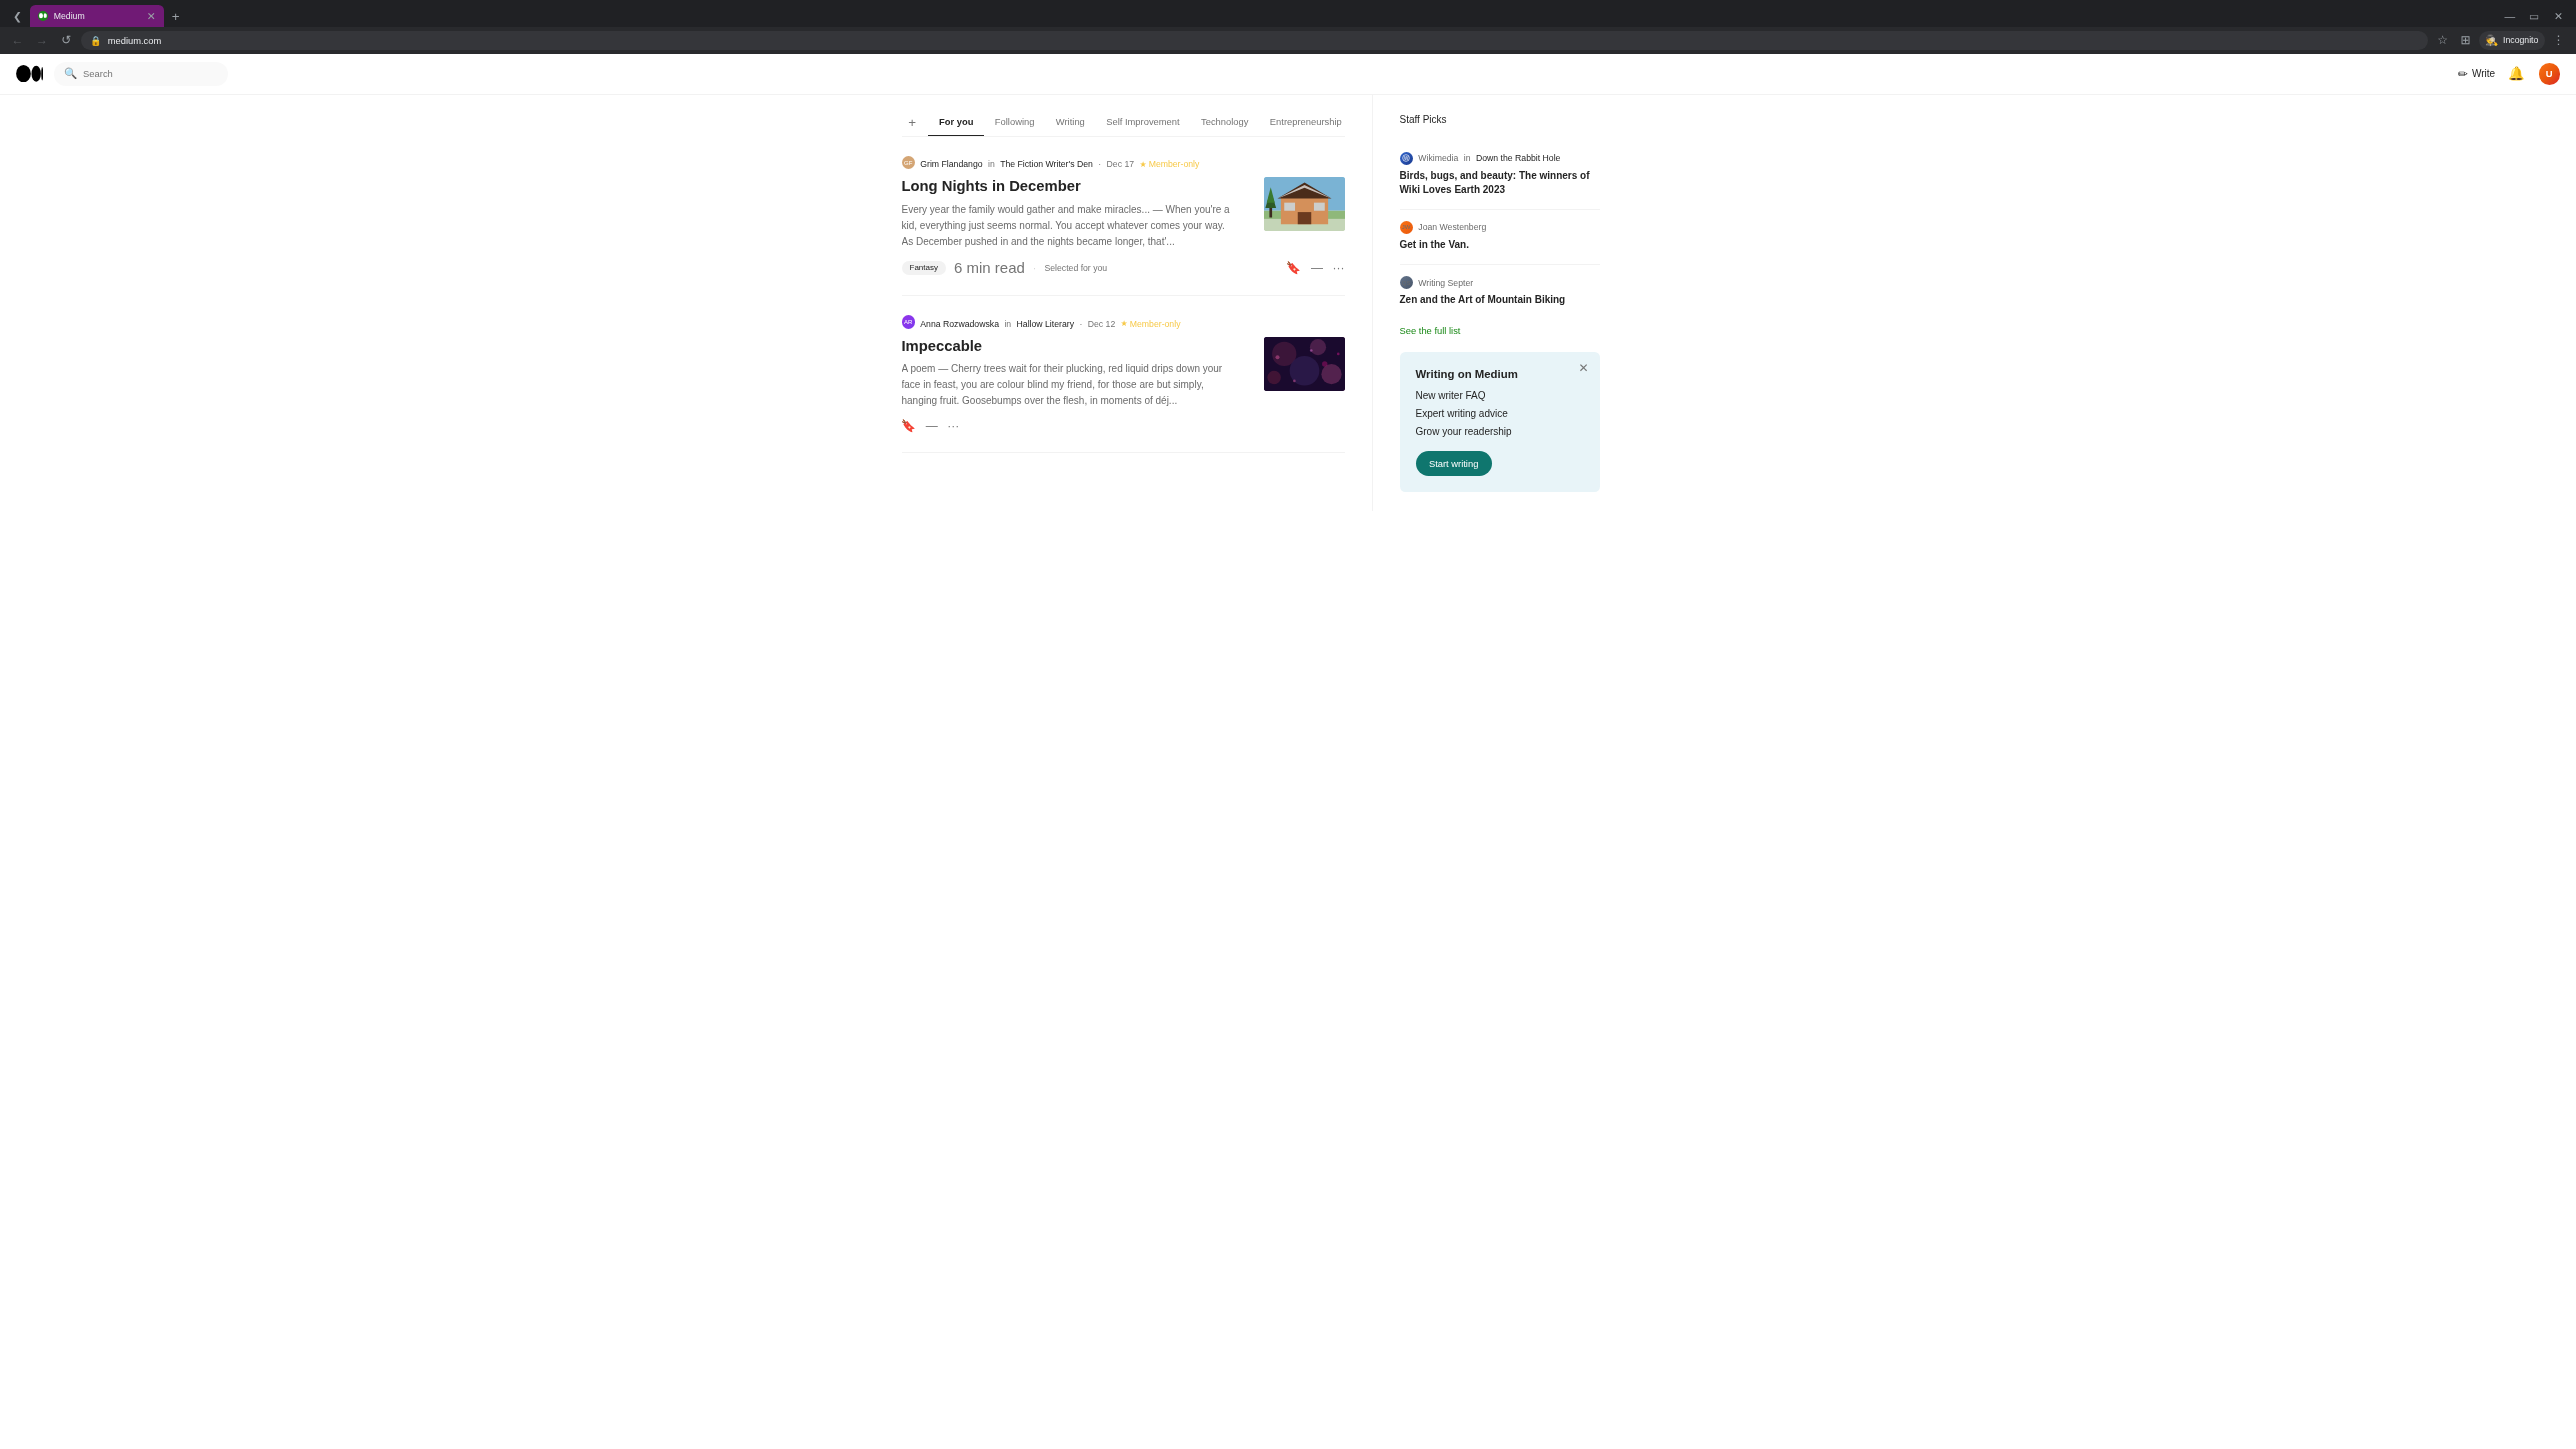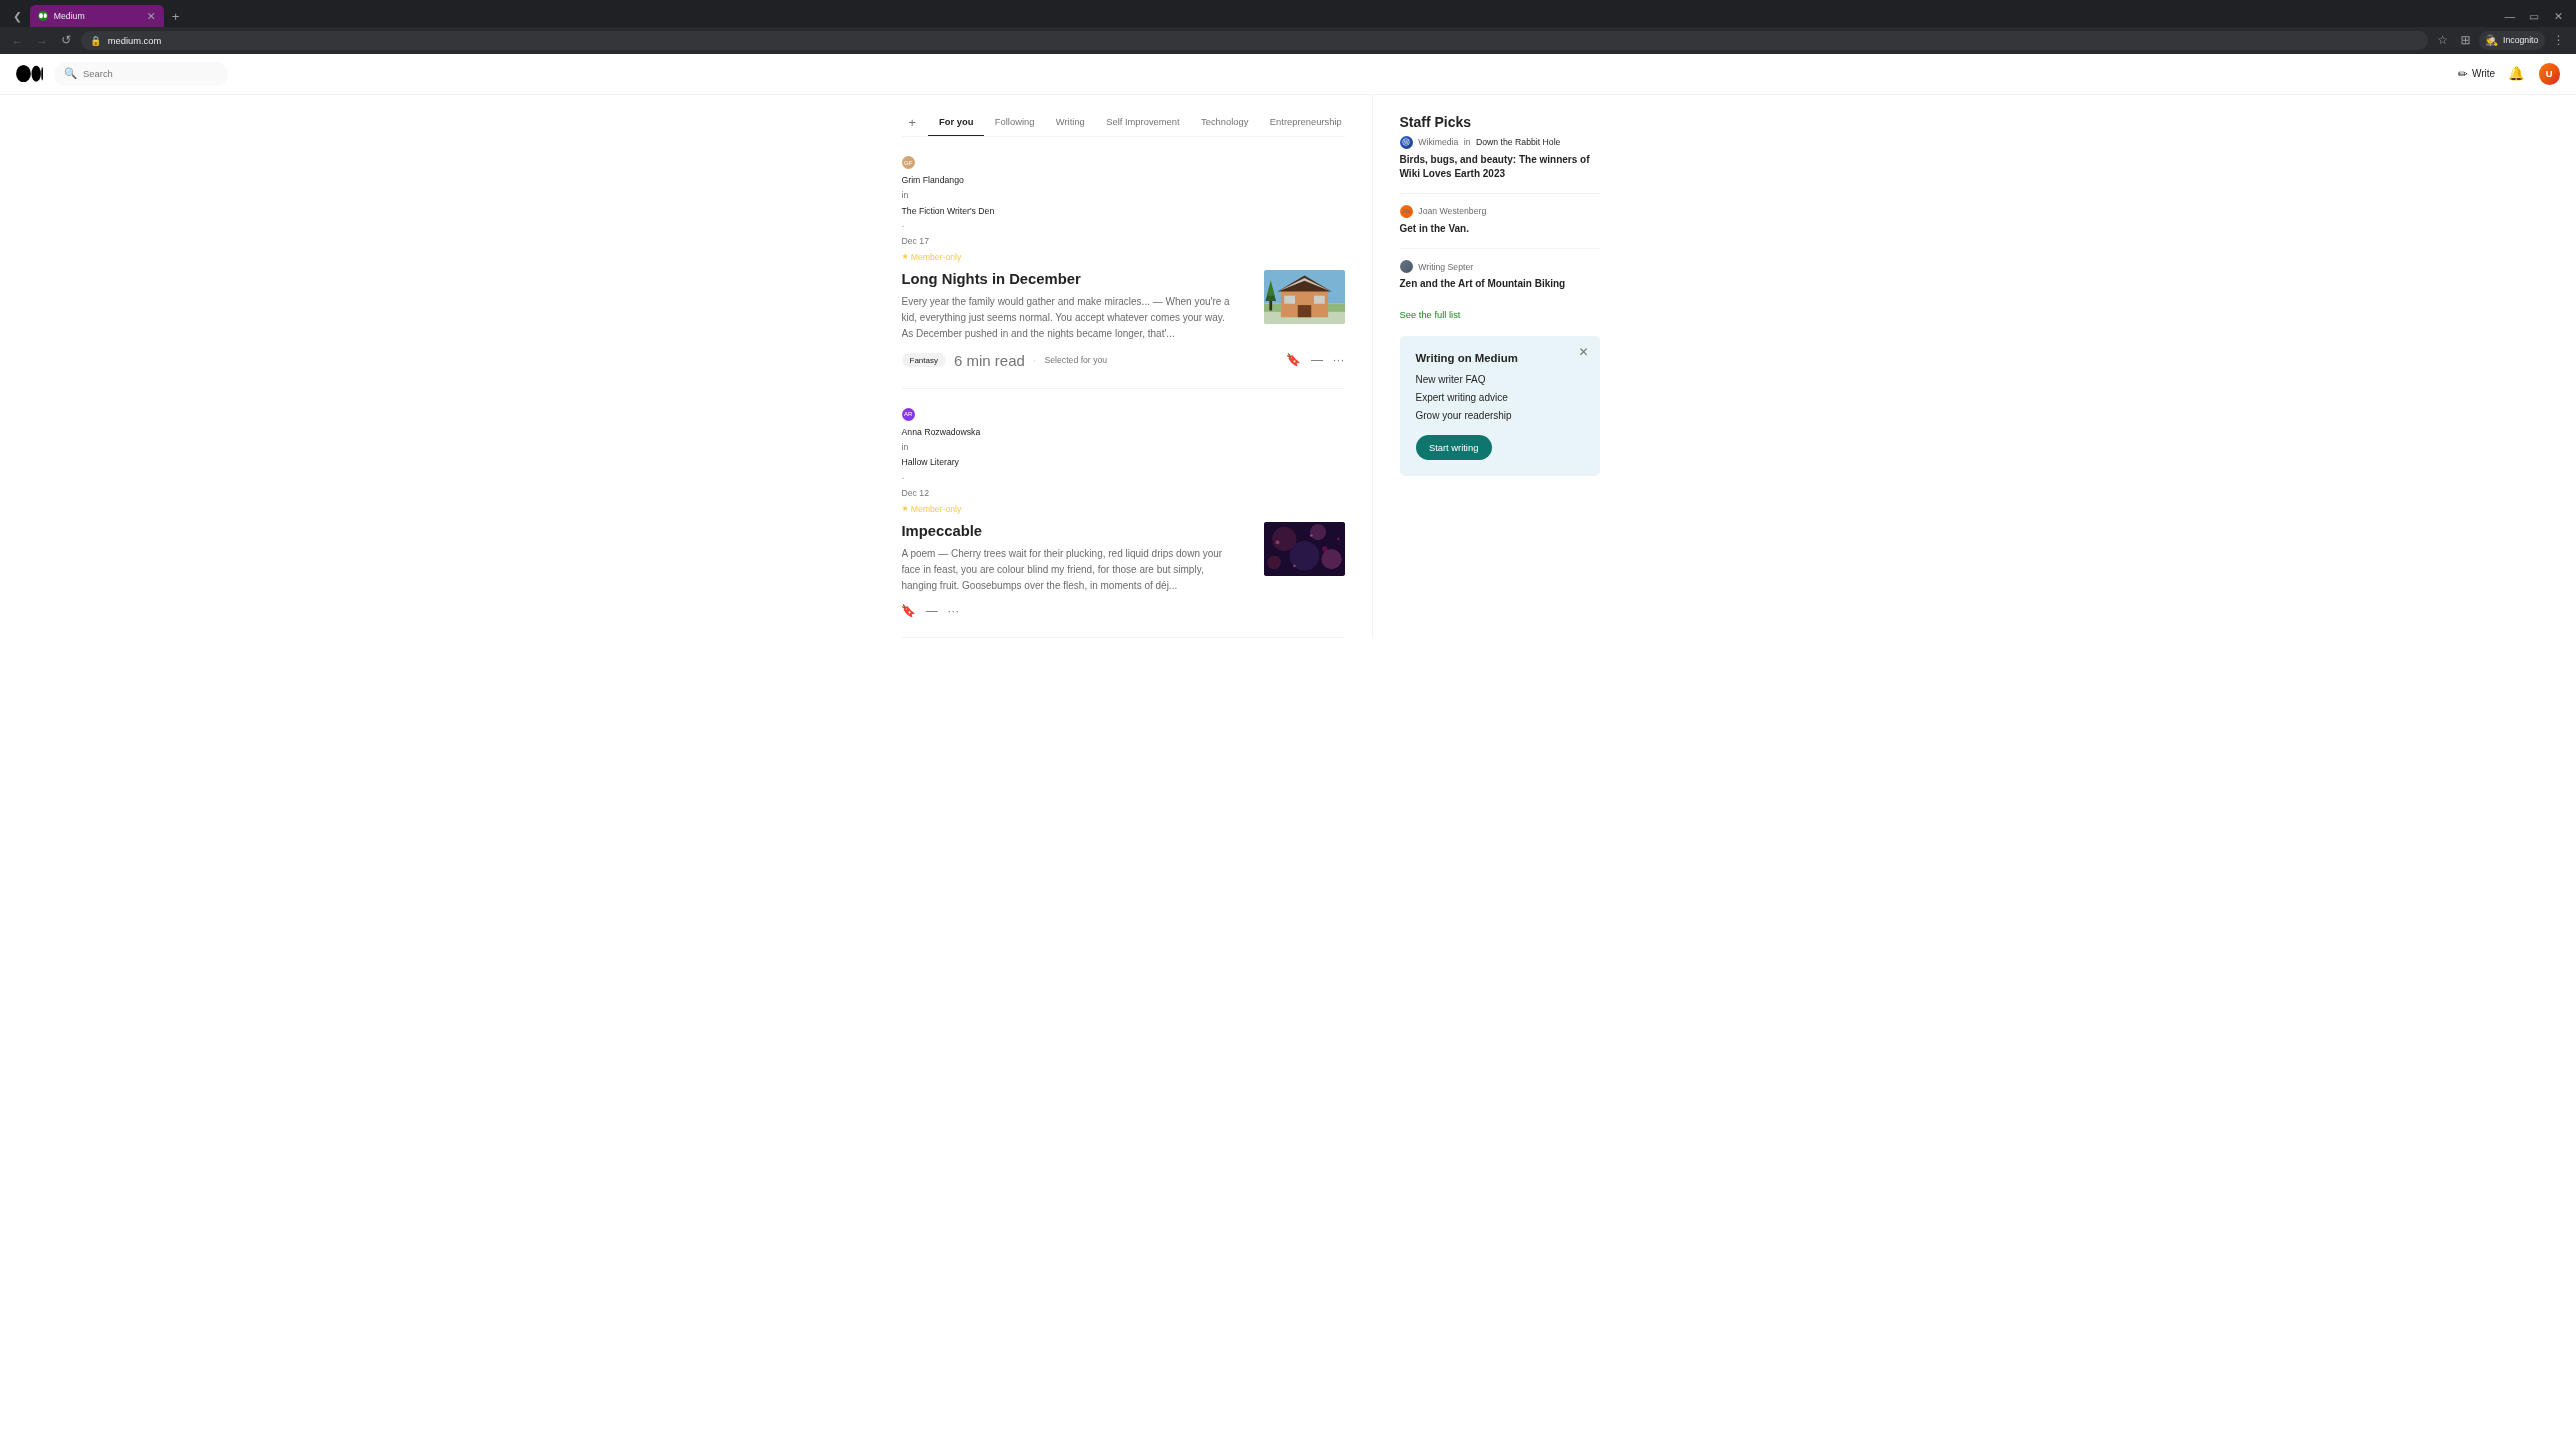--- a/index.html
+++ b/index.html
@@ -53,21 +53,21 @@
     .feed-area { flex: 1; max-width: 470px; padding-right: 27px; }
 
     
     .tabs-bar { display: flex; align-items: center; padding: 13.4px 0 0; border-bottom: 0.7px solid #f2f2f2; gap: 0; overflow: hidden; }
     .tab-add-btn { width: 21.5px; height: 21.5px; display: flex; align-items: center; justify-content: center; color: #757575; cursor: pointer; font-size: 13.4px; flex-shrink: 0; margin-right: 5.4px; }
     .feed-tab { padding: 8px 10.7px; font-size: 9.4px; color: #757575; cursor: pointer; border-bottom: 1.3px solid transparent; white-space: nowrap; }
     .feed-tab.active { color: #242424; border-bottom: 1.3px solid #242424; font-weight: 700; text-align: center; }
 
     
     .article-card { padding: 19px 0; border-bottom: 0.7px solid #f2f2f2; }
-    .article-meta { display: flex; align-items: flex-start; gap: 5.4px; margin-bottom: 8px; font-size: 8.7px; color: #757575; flex-direction: column; }
+    .article-meta { display: flex; align-items: flex-end; gap: 5.4px; margin-bottom: 8px; font-size: 8.7px; color: #757575; }
     .author-avatar { width: 13.4px; height: 13.4px; border-radius: 50%; background: #d4a574; display: flex; align-items: center; justify-content: center; font-size: 6px; color: #fff; overflow: hidden; }
     .author-avatar-2 { background: linear-gradient(135deg, #9333ea 0%, #7c3aed 100%); }
     .meta-link { color: #242424; font-weight: 500; cursor: pointer; }
     .meta-sep { color: #757575; }
     .meta-dot { color: #757575; }
     .member-badge { display: flex; align-items: center; gap: 2px; color: #f7c948; font-size: 8.7px; }
     .star-icon { font-size: 8px; }
 
     .article-content { display: flex; gap: 26px; align-items: flex-start; }
     .article-text { flex: 1; }
@@ -81,21 +81,21 @@
     .article-footer { display: flex; align-items: center; gap: 8px; margin-top: 9.4px; }
     .tag-badge { background: #f2f2f2; border-radius: 13.4px; padding: 2.7px 8px; font-size: 8px; color: #242424; cursor: pointer; }
     .read-time { font-size: 15px; color: #757575; }
     .footer-sep { color: #d9d9d9; }
     .selected-badge { font-size: 8.7px; color: #757575; }
     .article-actions { display: flex; align-items: center; gap: 9.4px; margin-left: auto; }
     .action-btn { color: #757575; cursor: pointer; font-size: 12px; display: flex; align-items: center; justify-content: center; }
 
     
     .sidebar { width: 228px; flex-shrink: 0; padding: 19px 0 19px 27px; border-left: 0.7px solid #f2f2f2; }
-    .sidebar-section-title { font-size: 14px; font-weight: 700; color: #242424; margin-bottom: 6px; }
+    .sidebar-section-title { font-size: 10px; font-weight: 400; color: #242424; margin-bottom: 27px; }
 
     .staff-pick { margin-bottom: 12px; }
     .pick-author { display: flex; align-items: center; gap: 5.4px; margin-bottom: 4px; font-size: 8.7px; color: #6b6b6b; }
     .pick-author-avatar { width: 13.4px; height: 13.4px; border-radius: 50%; background: #e0e0e0; display: flex; align-items: center; justify-content: center; font-size: 6px; overflow: hidden; }
     .pick-author-wiki { background: linear-gradient(135deg, #3366cc 0%, #1a3a8f 100%); }
     .pick-author-joan { background: linear-gradient(135deg, #f97316 0%, #ea580c 100%); }
     .pick-author-quentin { background: linear-gradient(135deg, #64748b 0%, #475569 100%); }
     .pick-in { color: #6b6b6b; }
     .pick-pub { color: #242424; font-weight: 500; cursor: pointer; }
     .pick-title { font-size: 10px; font-weight: 700; color: #242424; line-height: 1.4; cursor: pointer; }

